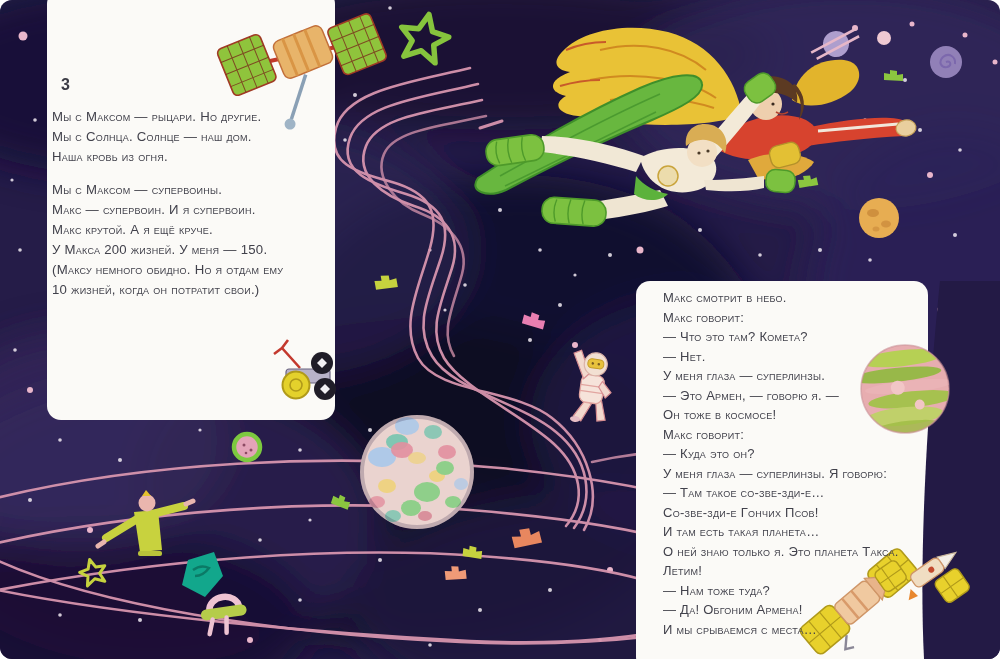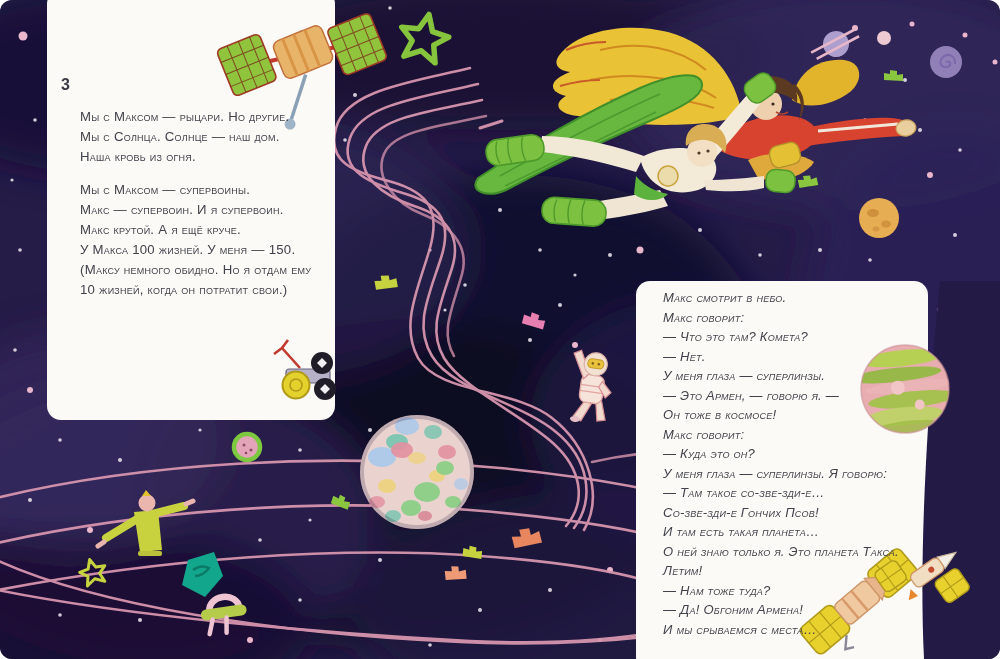--- a/index.html
+++ b/index.html
@@ -11,22 +11,22 @@
   .page svg{position:absolute;left:0;top:0;}
   .pagenum{
     position:absolute;left:61px;top:76px;
     font-size:16px;font-weight:700;color:#3b3b45;
   }
   .text-block{
     position:absolute;color:#41414b;
     font-variant:small-caps;letter-spacing:.25px;
   }
   .text-block p{white-space:pre-line;margin:0 0 13px 0;}
-  .tb-left{left:80px;top:107px;width:278px;font-size:13.2px;line-height:20px;}
-  .tb-right{left:663px;top:288px;width:288px;font-size:13px;line-height:19.5px;font-style:italic;}
+  .tb-left{left:52px;top:107px;width:278px;font-size:13.2px;line-height:20px;}
+  .tb-right{left:663px;top:288px;width:288px;font-size:13px;line-height:19.5px;}
 </style>
 </head>
 <body>
 
 <div class="page">
 <svg width="1000" height="659" viewBox="0 0 1000 659">
   <defs>
     <filter id="blur" x="-40%" y="-40%" width="180%" height="180%">
           <feGaussianBlur stdDeviation="18"></feGaussianBlur>
         </filter>
@@ -390,21 +390,21 @@
 
   <div class="pagenum">3</div>
 
   <div class="text-block tb-left">
     <p>Мы с Максом — рыцари. Но другие.
 Мы с Солнца. Солнце — наш дом.
 Наша кровь из огня.</p>
     <p>Мы с Максом — супервоины.
 Макс — супервоин. И я супервоин.
 Макс крутой. А я ещё круче.
-У Макса 100 жизней. У меня — 150.
+У Макса 200 жизней. У меня — 150.
 (Максу немного обидно. Но я отдам ему
 10 жизней, когда он потратит свои.)</p>
   </div>
 
   <div class="text-block tb-right">
     <p>Макс смотрит в небо.
 Макс говорит:
 — Что это там? Комета?
 — Нет.
 У меня глаза — суперлинзы.

